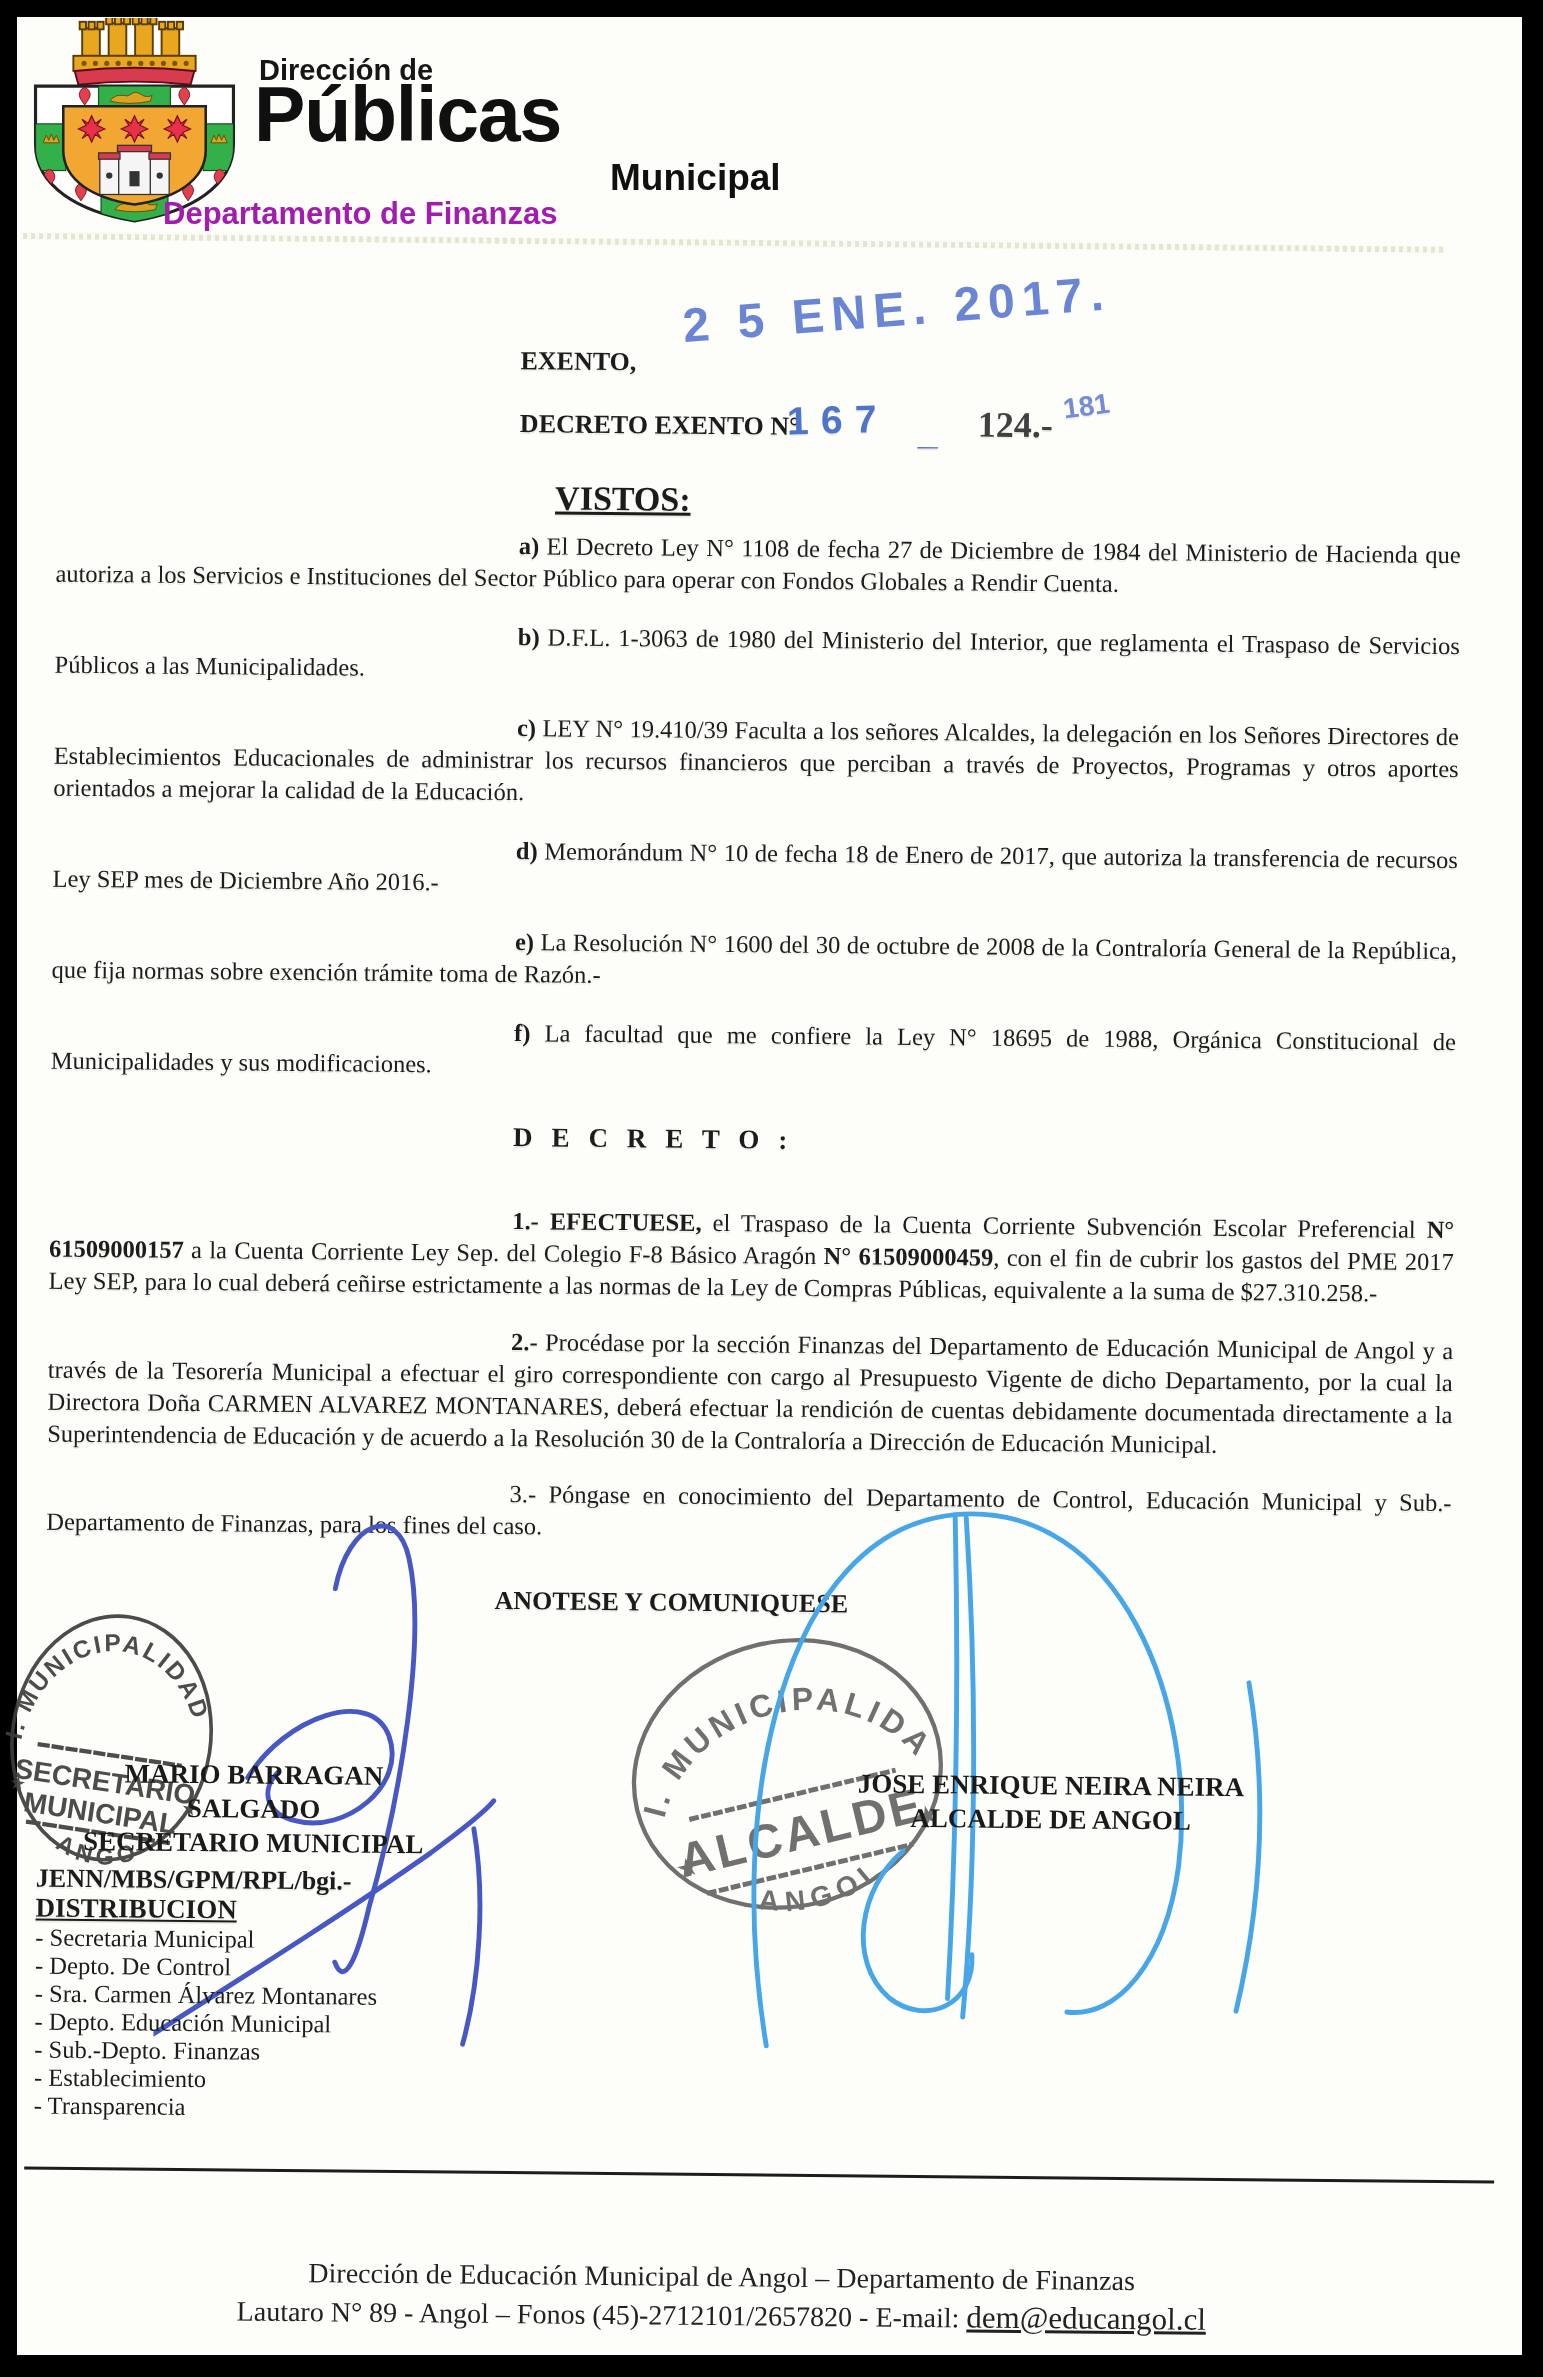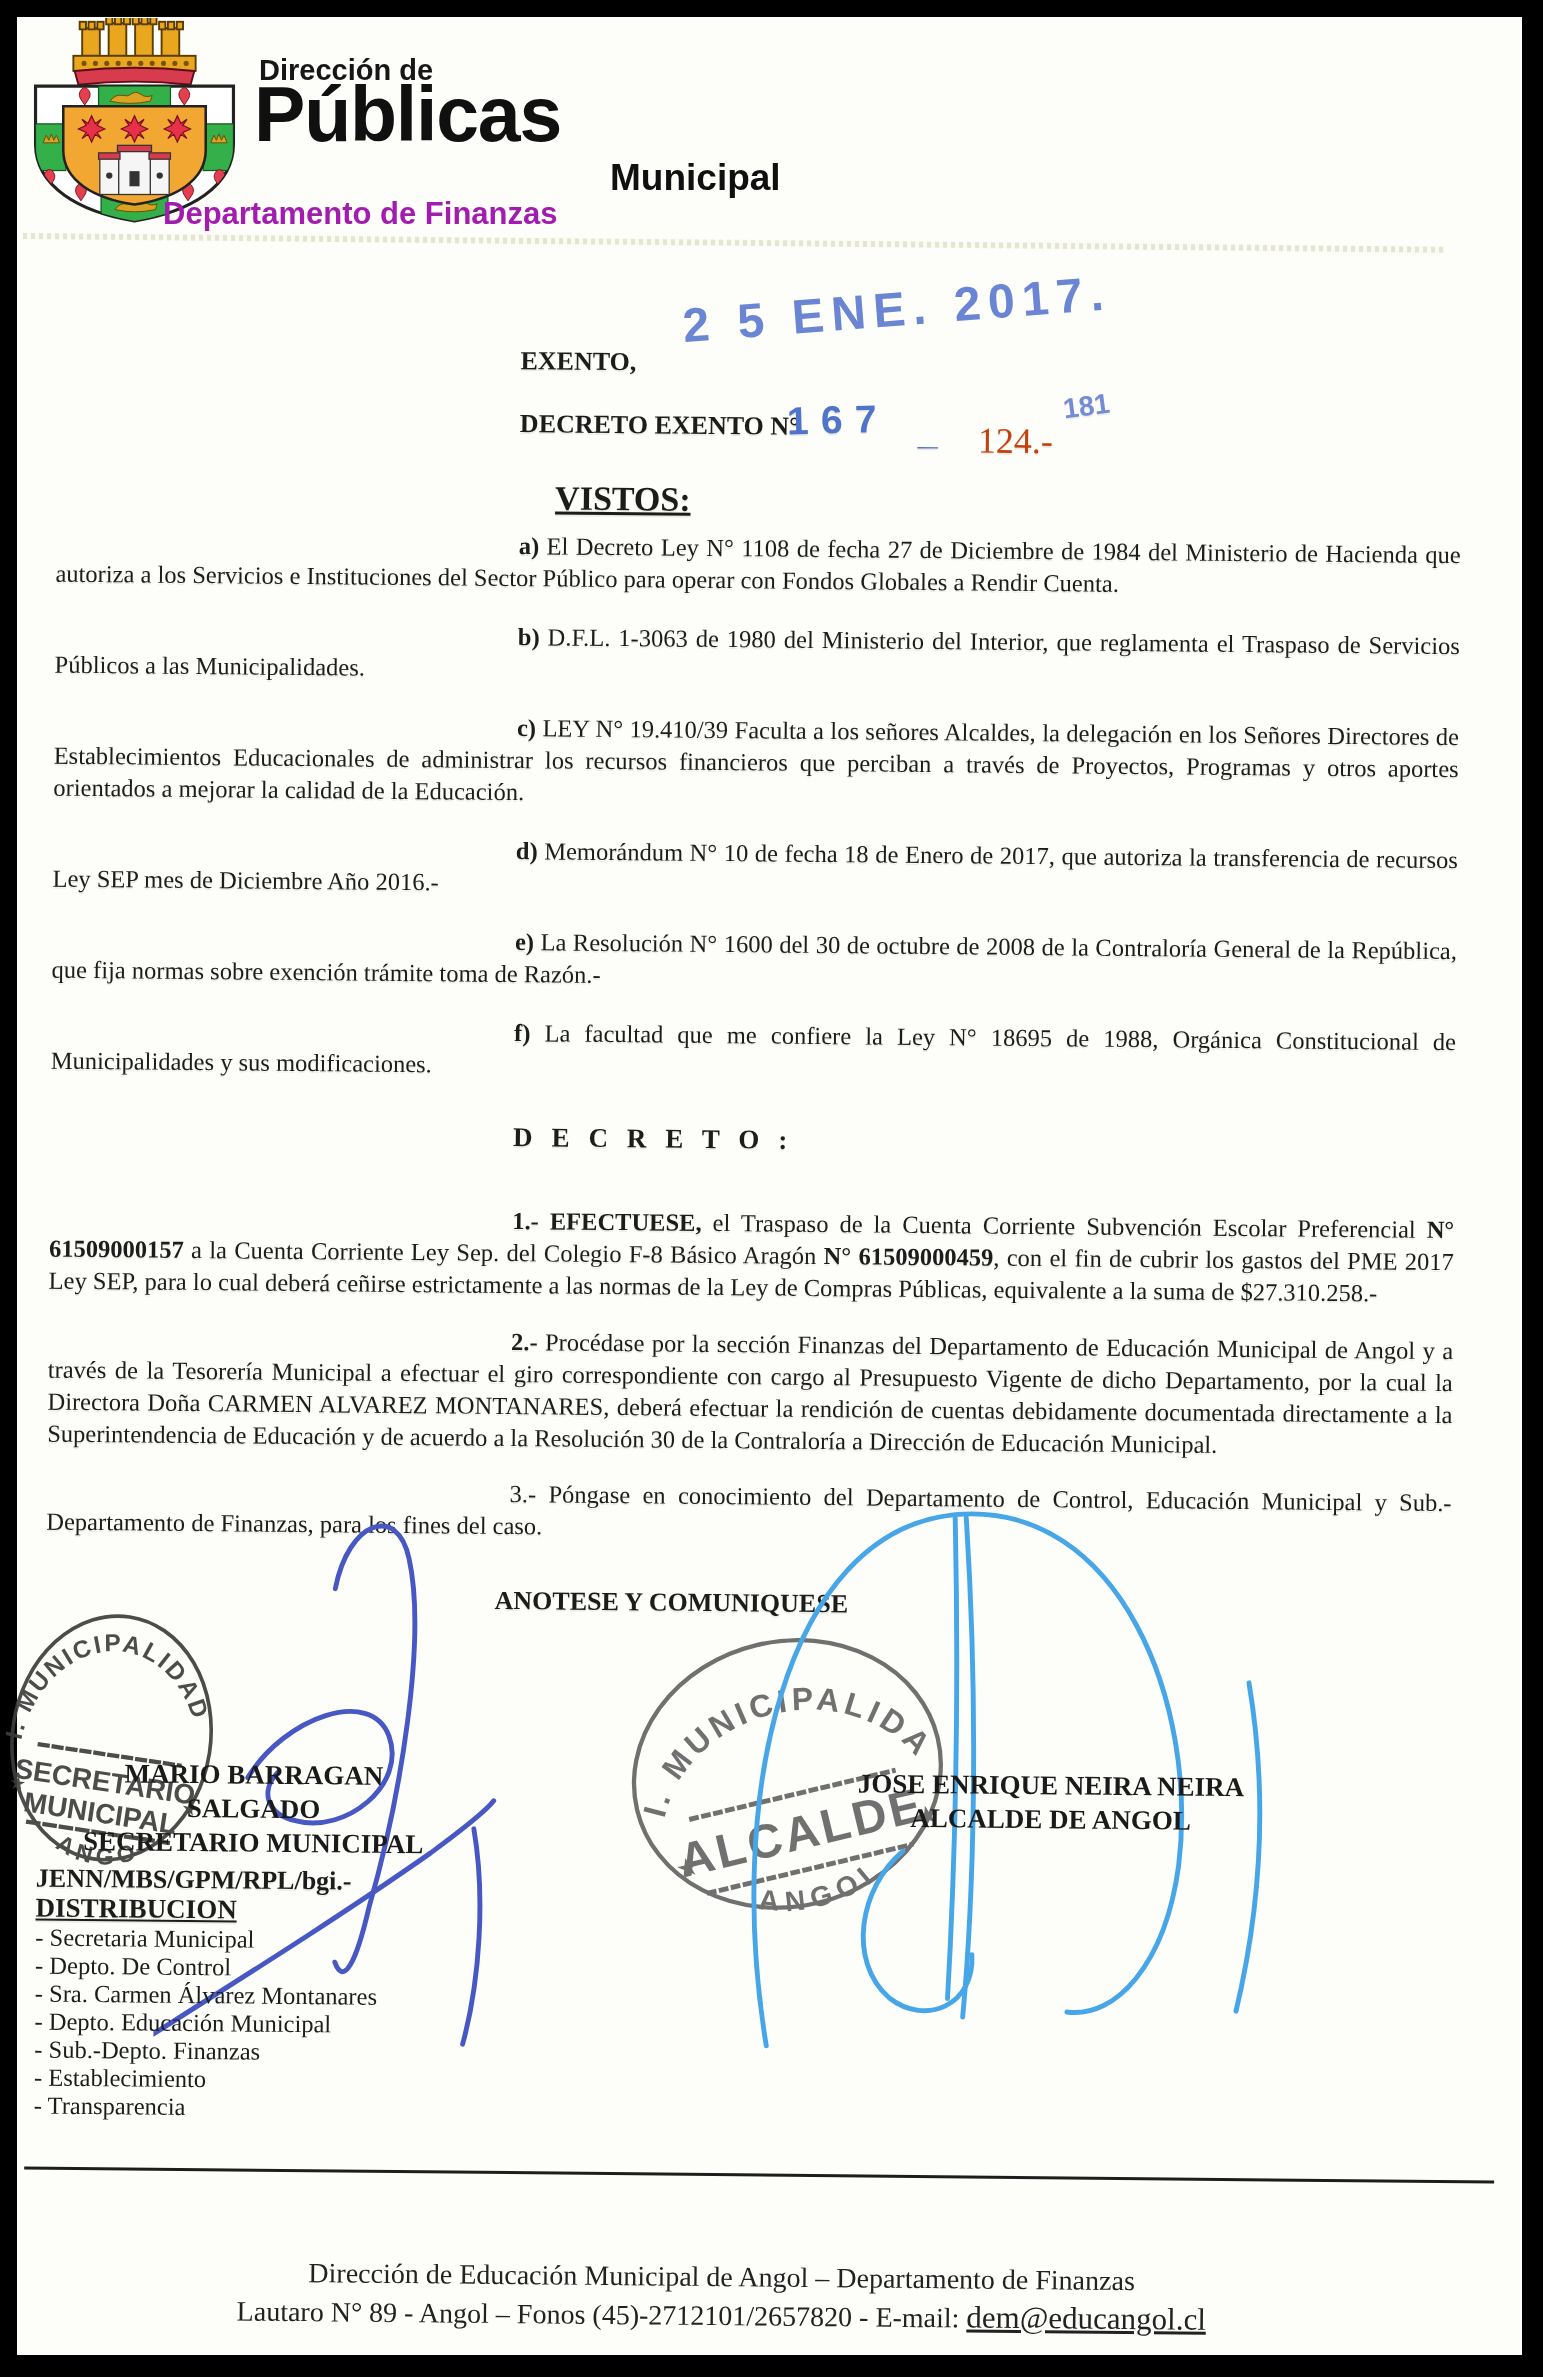--- a/index.html
+++ b/index.html
@@ -26,21 +26,21 @@
   .doc-text{font-size:24.5px;line-height:32px;color:#1c1c1c;
             text-shadow:0 1.8px 0.6px rgba(150,130,90,.14);}
   .stamp-date{left:665px;top:257px;font-family:"Liberation Sans",sans-serif;font-weight:bold;
       font-size:48px;letter-spacing:7.4px;color:#5b79cf;transform:rotate(-5deg);opacity:.9;}
   .place-line{left:504px;top:324px;font-size:26px;}
   .decree-row{left:504px;top:387px;width:858px;font-size:26px;}
   .decree-stamped{position:absolute;left:267px;top:-7.4px;font-family:"Liberation Sans",sans-serif;
       font-weight:bold;font-size:39px;letter-spacing:12.3px;color:#4f74cc;transform:rotate(-2deg);}
   .decree-underscore{position:absolute;left:398px;top:3.7px;font-family:"Liberation Sans",sans-serif;
       font-weight:bold;font-size:36px;color:#4f74cc;}
-  .decree-typed{position:absolute;left:458px;top:-3.7px;font-size:36px;font-weight:normal;color:#c2410c;margin-top:16px;}
+  .decree-typed{position:absolute;left:458px;top:-3.7px;font-size:36px;font-weight:bold;color:#404040;}
   .decree-mark{position:absolute;left:543px;top:-23px;font-family:"Liberation Sans",sans-serif;
       font-weight:bold;font-size:28px;color:#5b79cf;transform:rotate(-8deg);opacity:.85;}
   .vistos-h{left:504px;top:461px;font-size:34px;text-decoration:underline;margin-left:36px;}
   .paras{left:41px;width:1405px;text-align:justify;}
   .paras p{margin:0 0 27px 0;text-indent:463px;}
   .vistos-wrap{top:509px;}
   .decreto-h{left:504px;top:1100px;font-size:27px;letter-spacing:6.1px;}
   .decreto-wrap{top:1184px;}
   .decreto-wrap p{margin-bottom:24.5px;}
   .anotese{left:490px;top:1564px;font-size:26px;}

